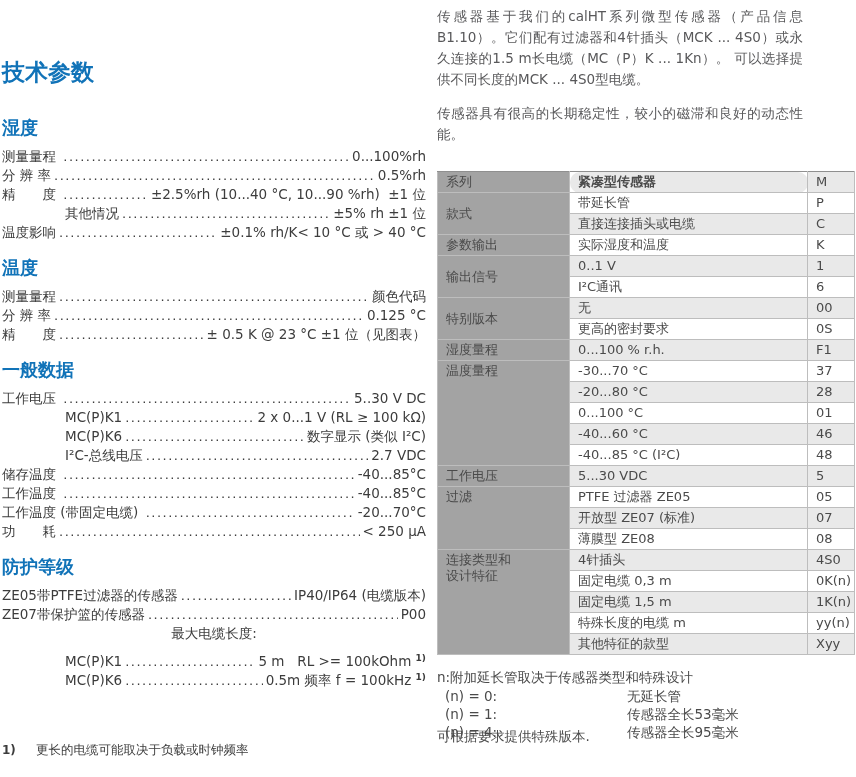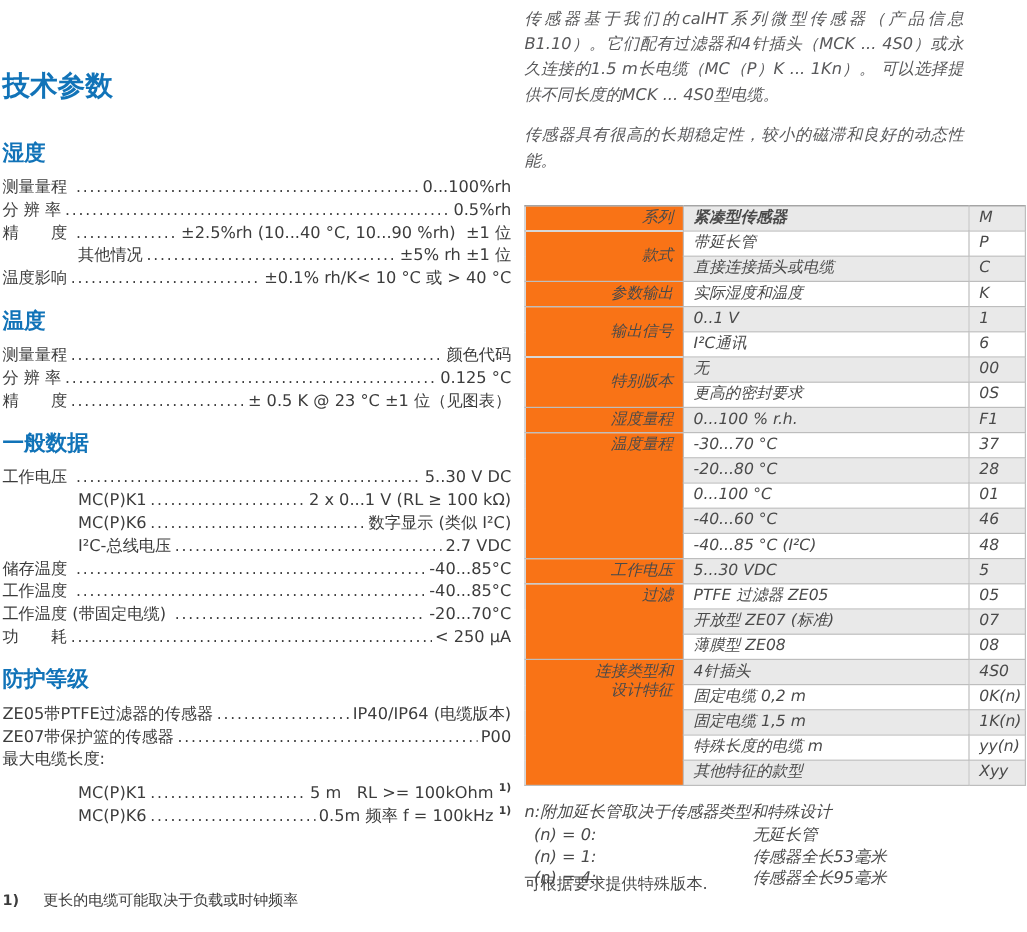--- a/index.html
+++ b/index.html
@@ -8,44 +8,44 @@
   }
   html,body{margin:0;padding:0;background:#fff;}
   body{font-family:"DejaVu Sans","Liberation Sans",sans-serif;color:var(--bodyText);}
   .page{position:relative;width:856px;height:777px;background:#fff;overflow:hidden;}
 
   
   .left-col{position:absolute;left:2px;top:0;width:424px;}
   .h1{color:var(--accent);font-size:23px;font-weight:bold;line-height:28px;margin:58px 0 0 0;}
   .h2{color:var(--accent);font-size:18px;font-weight:bold;line-height:22px;margin:15px 0 8px 0;}
   .section:first-child .h2{margin-top:31px;}
-  .spec-line{display:flex;align-items:baseline;font-size:13.5px;line-height:19px;}
+  .spec-line{display:flex;align-items:baseline;font-size:13.5px;line-height:19px;justify-content:center;}
   .spec-line.indent{padding-left:63px;}
   .spec-line.gap{margin-top:9px;}
   .spec-label{white-space:pre;}
   .dots{flex:1;overflow:hidden;white-space:nowrap;margin:0 3px;min-width:8px;}
   .dots::after{content:"..........................................................................................................................................................";letter-spacing:1.5px;font-size:13px;}
   .spec-value{white-space:pre;}
   .fn-sup{font-weight:bold;font-size:9px;line-height:0;}
   .footnote{position:absolute;left:2px;top:742px;display:flex;font-size:12.5px;line-height:16px;}
   .fn-marker{font-weight:bold;width:34px;font-size:12px;flex:none;}
 
   
-  .right-col{position:absolute;left:437px;top:0;width:366px;color:var(--introText);font-style:italic;}
+  .right-col{position:absolute;left:437px;top:0;width:366px;color:var(--introText);}
   .intro p{margin:0;text-align:justify;font-size:13.5px;line-height:21px;}
   .intro p:first-child{margin-top:6px;}
   .intro p + p{margin-top:13px;}
 
   table.order{border-collapse:collapse;margin-top:26px;width:417px;table-layout:fixed;border:1px solid var(--borderOuter);color:var(--tableText);}
   table.order td{border:1px solid var(--borderInner);padding:2px 8px;font-size:13px;line-height:16px;height:16px;overflow:hidden;}
   table.order tr.group-start td{border-top:1px solid var(--borderOuter);}
-  td.gcell{vertical-align:top;white-space:pre-line;background:#f97316;padding-top:3px;text-align:right;}
+  td.gcell{vertical-align:top;white-space:pre-line;background:#a3a3a3;padding-top:3px;}
   td.gcell.span2{vertical-align:middle;}
   td.stripe{background:var(--stripe);}
-  td.bold{font-weight:bold;}
+  td.bold{font-weight:bold;border-radius:10px;}
   td.code{padding:2px 5px;}
 
   .notes{margin-top:13px;font-size:13.5px;color:var(--tableText);}
   .note-header{line-height:19px;}
   .note-row{display:flex;line-height:18px;padding-left:8px;}
   .note-key{width:182px;flex:none;}
   .footer-note{position:absolute;left:437px;top:728px;font-size:13.5px;color:var(--tableText);}
 </style>
 </head>
 <body>
@@ -272,21 +272,21 @@
             <td class="desc">薄膜型 ZE08</td>
             <td class="code">08</td>
           </tr>
           <tr class="group-start">
             <td class="gcell" rowspan="5">连接类型和
 设计特征</td>
             <td class="desc stripe">4针插头</td>
             <td class="code stripe">4S0</td>
           </tr>
           <tr>
-            <td class="desc">固定电缆 0,2 m</td>
+            <td class="desc">固定电缆 0,3 m</td>
             <td class="code">0K(n)</td>
           </tr>
           <tr>
             <td class="desc stripe">固定电缆 1,5 m</td>
             <td class="code stripe">1K(n)</td>
           </tr>
           <tr>
             <td class="desc">特殊长度的电缆 m</td>
             <td class="code">yy(n)</td>
           </tr>

